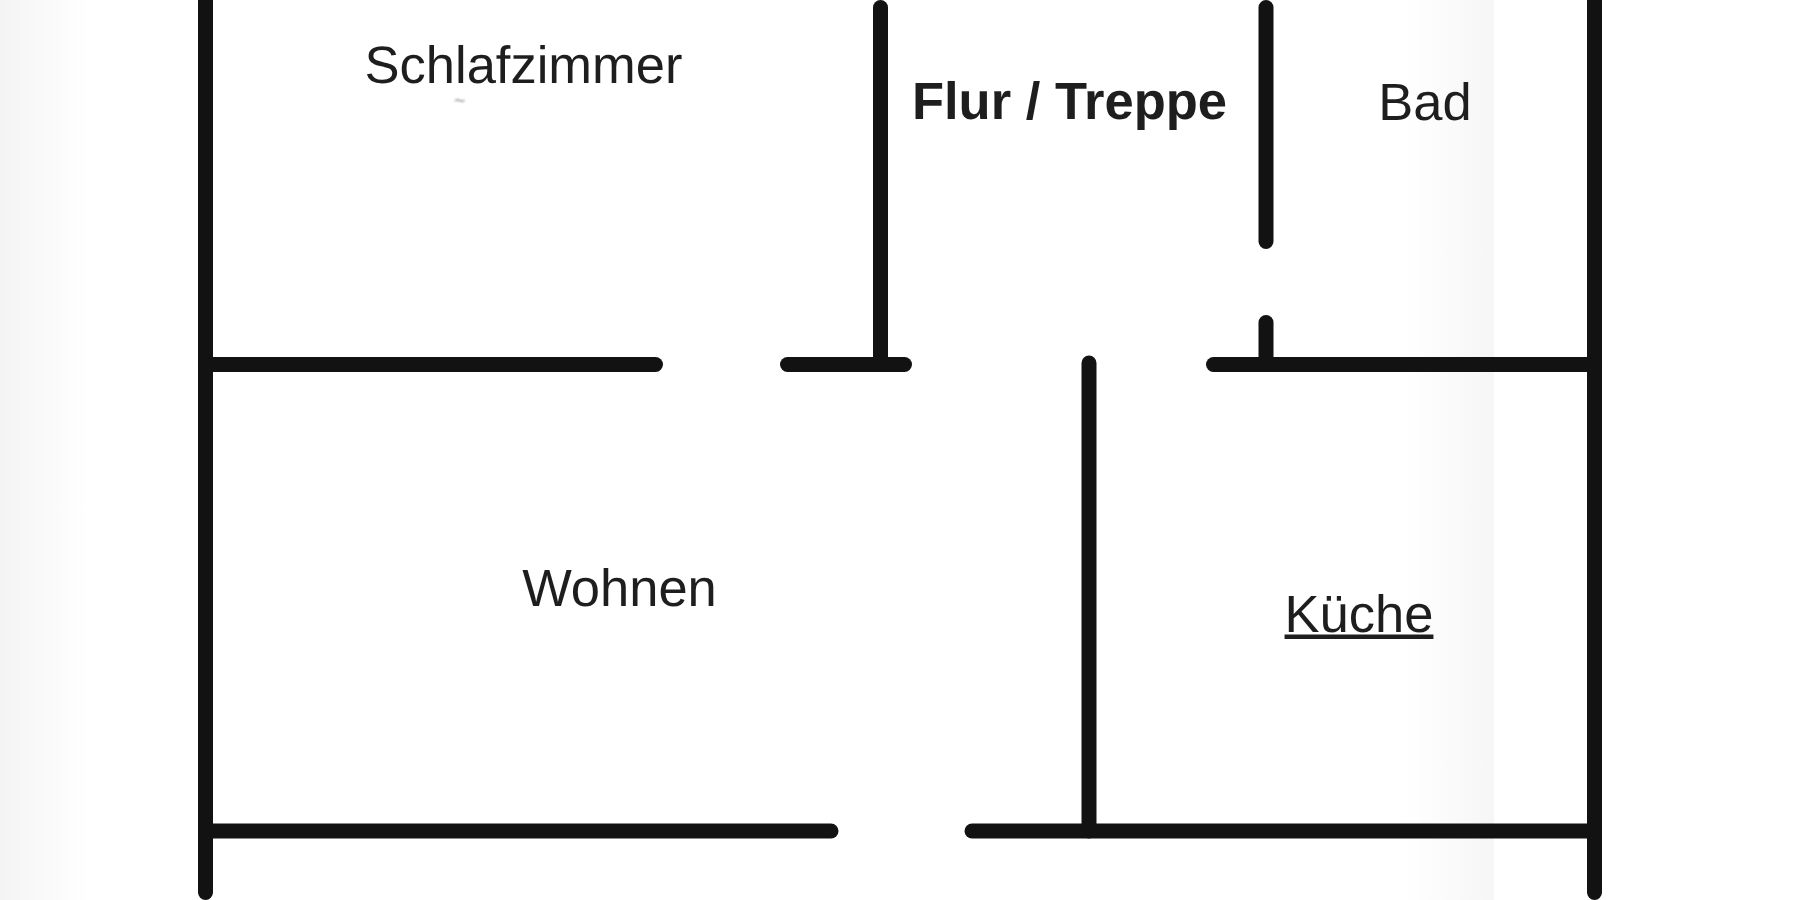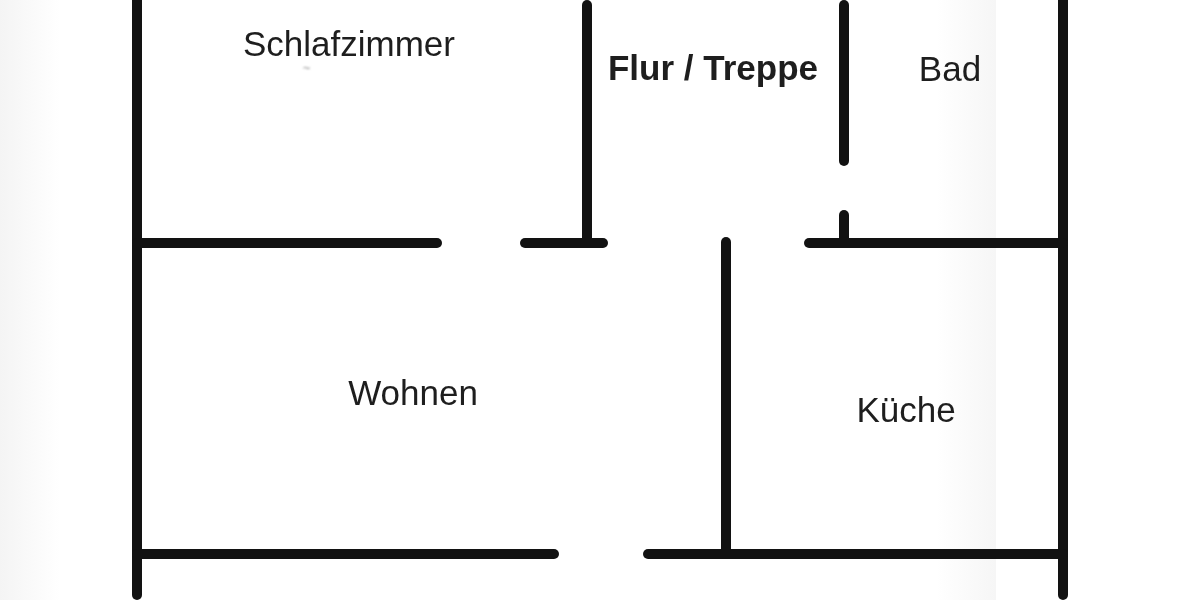--- a/index.html
+++ b/index.html
@@ -42,21 +42,21 @@
     transform: translate(-50%, -50%);
     font-size: 35px;
     color: #1e1e1e;
     white-space: nowrap;
     letter-spacing: 0px;
   }
   .l-schlafzimmer { left: 349px; top: 44px;  }
   .l-flur-treppe  { left: 713px; top: 68px; font-weight: bold;  }
   .l-bad          { left: 950px; top: 69px;  }
   .l-wohnen       { left: 413px; top: 393px; }
-  .l-kueche       { left: 906px; top: 410px; }
+  .l-kueche       { left: 906px; top: 410px; text-decoration: underline; }
 
   .smudge {
     position: absolute;
     left: 306px;
     top: 67px;
     transform: translate(-50%, -50%);
     font-size: 13px;
     color: #8a8a8a;
     filter: blur(0.8px);
     letter-spacing: -1px;

